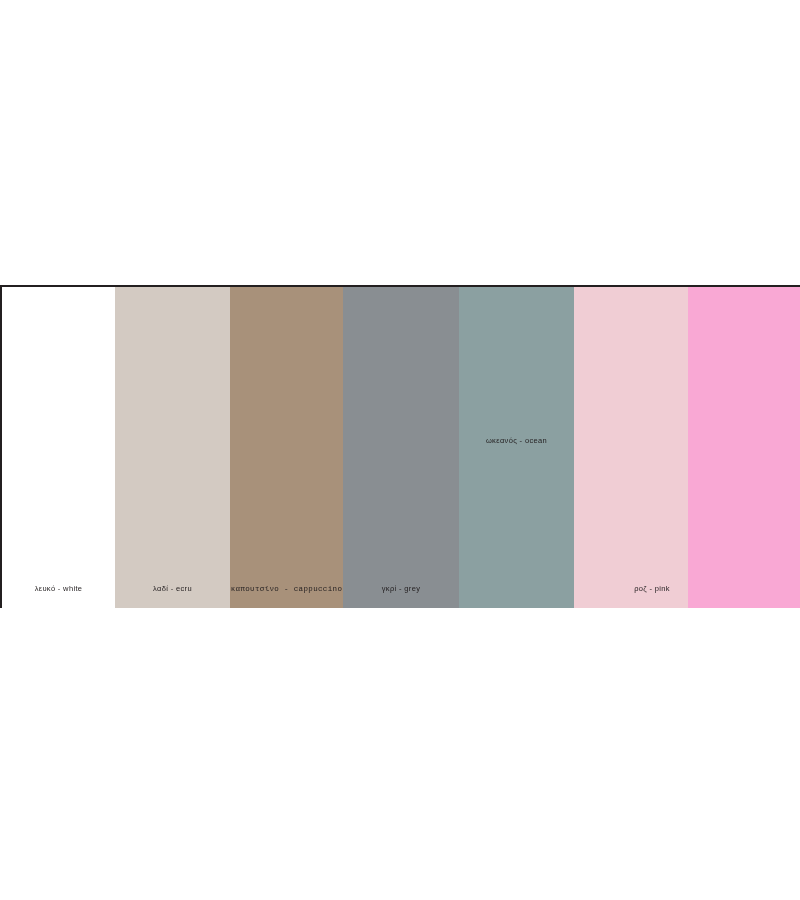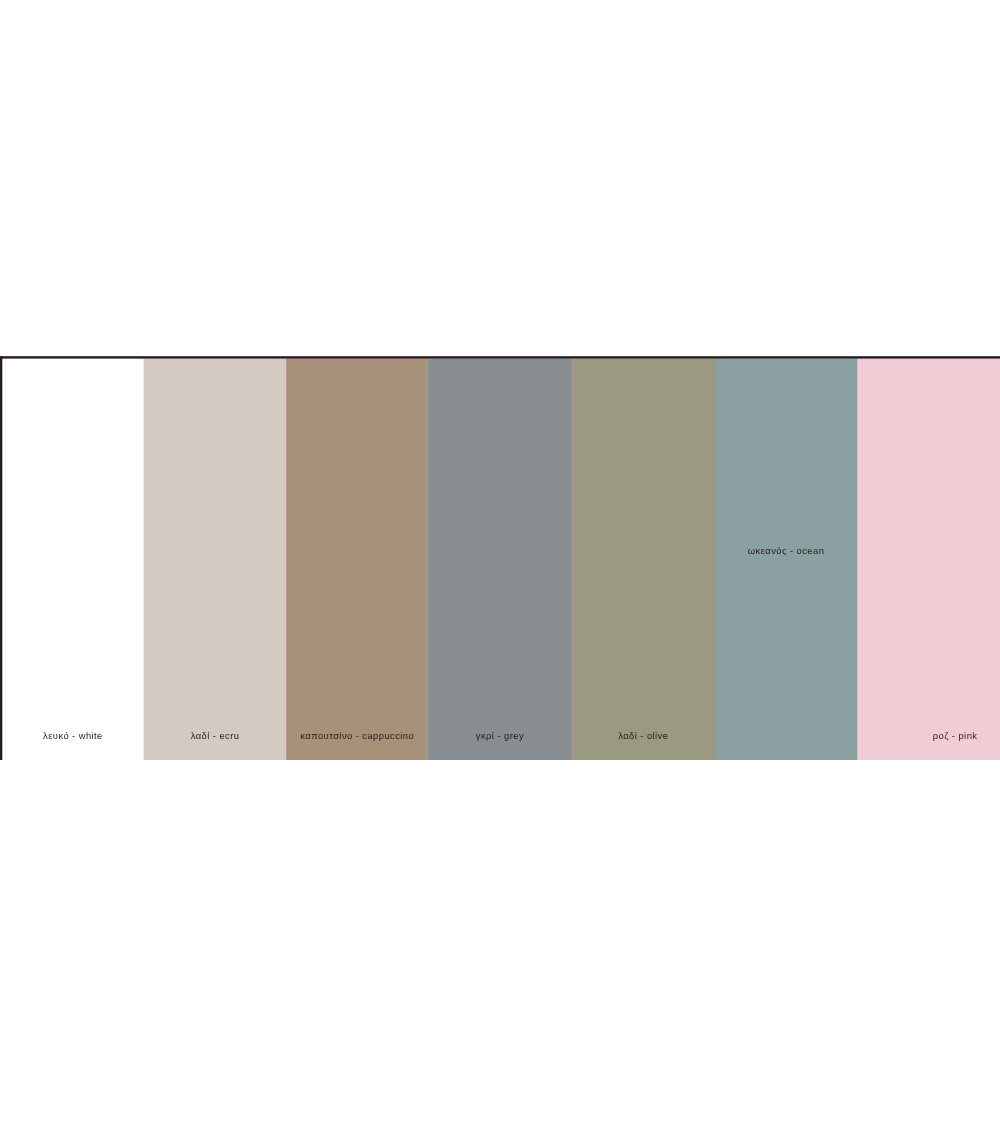--- a/index.html
+++ b/index.html
@@ -92,32 +92,28 @@
       <div class="swatch-label" style="color: rgb(35, 31, 32);">λευκό - white</div>
     </div>
 
     <div class="swatch" style="width:115px;">
       <div class="swatch-fill" style="background: rgb(211, 202, 194);"></div>
       <div class="swatch-label" style="color: rgb(35, 31, 32);">λαδί - ecru</div>
     </div>
 
     <div class="swatch" style="width:113px;">
       <div class="swatch-fill" style="background: rgb(168, 145, 122);"></div>
-      <div class="swatch-label" style="color: rgb(35, 31, 32);">καπουτσίνο - cappuccino</div>
+      <div class="swatch-label" style="color: rgb(35, 31, 32); font-family: Liberation Mono, monospace;">καπουτσίνο - cappuccino</div>
     </div>
 
     <div class="swatch" style="width:116px;">
       <div class="swatch-fill" style="background: rgb(137, 142, 146);"></div>
       <div class="swatch-label" style="color: rgb(35, 31, 32);">γκρί - grey</div>
     </div>
 
-    <div class="swatch" style="width:114px;">
-      <div class="swatch-fill" style="background: rgb(153, 154, 127);"></div>
-      <div class="swatch-label" style="color: rgb(35, 31, 32);">λαδί - olive</div>
-    </div>
 
     <div class="swatch" style="width:115px;align-items:center;">
       <div class="swatch-fill" style="background: rgb(139, 160, 161);"></div>
       <div class="swatch-label" style="color: rgb(35, 31, 32);">ωκεανός - ocean</div>
     </div>
 
     <div class="swatch" style="width:114px;padding-left:42px;">
       <div class="swatch-fill" style="background: rgb(240, 205, 212);"></div>
       <div class="swatch-label" style="color: rgb(35, 31, 32);">ροζ - pink</div>
     </div>

